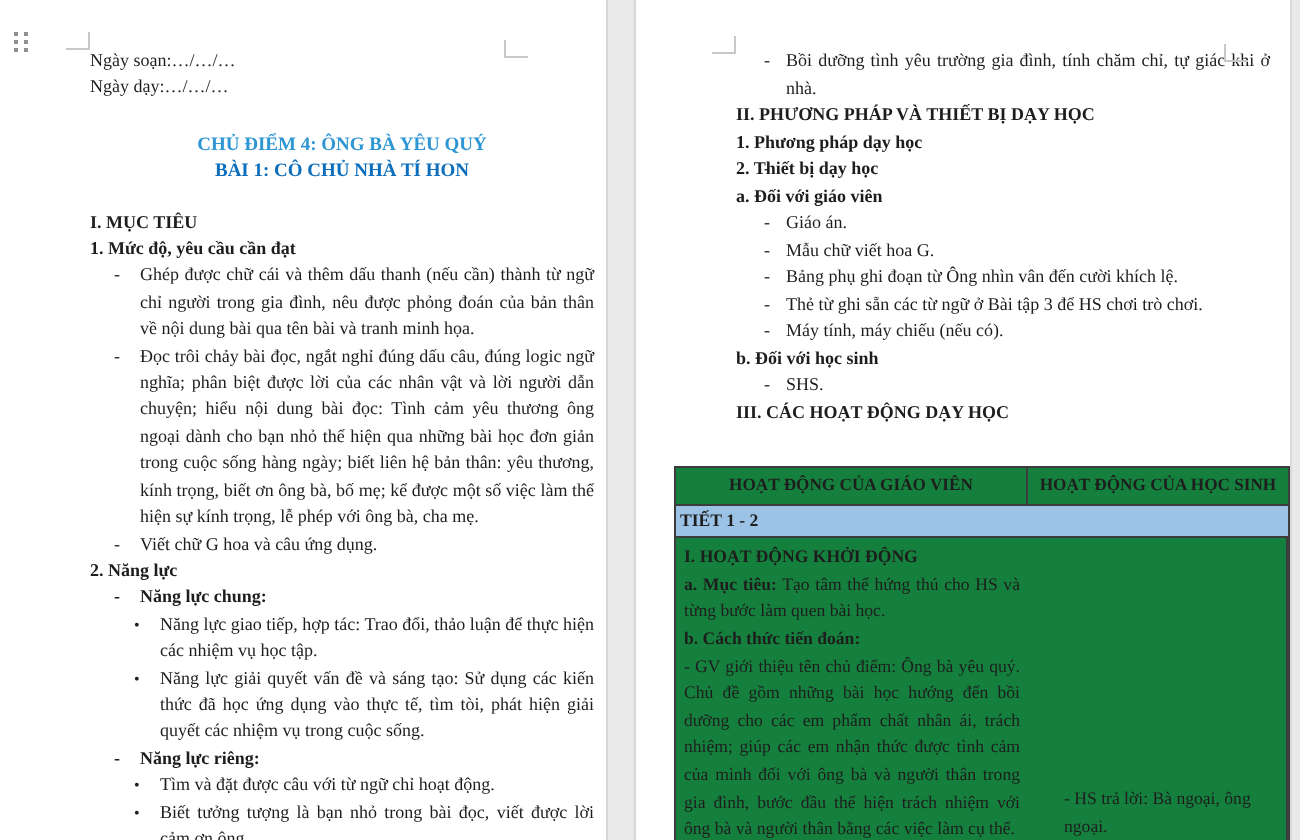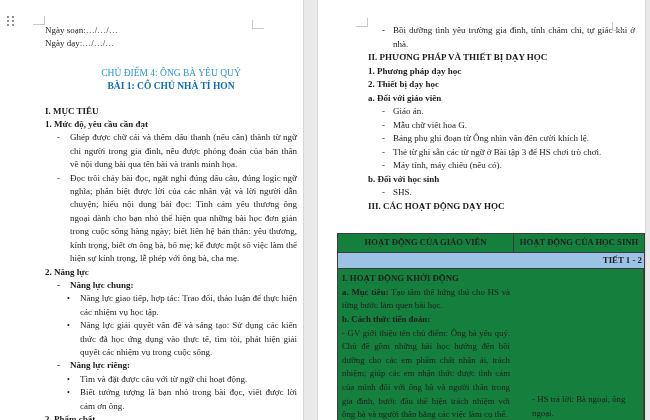--- a/index.html
+++ b/index.html
@@ -30,21 +30,21 @@
   .m-tr { border-bottom-width:1px; border-left-width:1px; }
   .m-bl { border-top-width:1px;    border-right-width:1px; }
   .m-br { border-top-width:1px;    border-left-width:1px; }
 
   
   .flow { position:absolute; font-size:9px; line-height:13.4px; text-align:justify; }
   .pl-flow { left:45px; top:8px; width:252px; }
   .pr-flow { left:0; top:0; width:327px; padding:8px 10px 0 50px; line-height:13.5px; }
   b, .b { font-weight:bold; }
   .center { text-align:center; }
-  .h-topic  { color:#2e96d3; font-weight:normal; font-size:9.5px; }
+  .h-topic  { color:#2e96d3; font-weight:bold; font-size:9.5px; }
   .h-lesson { color:#0a6ebd; font-weight:bold; font-size:9.5px; }
   .sec { font-weight:bold; }
   .mt-head { margin-top:16px; }
   .mt-sec  { margin-top:11px; }
 
   .li { position:relative; }
   .li .mk { position:absolute; }
   .lv1 { padding-left:25px; }
   .lv1 .mk { left:12px; }
   .lv2 { padding-left:35px; }
@@ -55,21 +55,21 @@
   
   .act-table {
     position:absolute; left:19px; top:217px; width:308px;
     border:1px solid #3c3c3c; background:#15803d;
     display:grid; grid-template-columns:176px 1fr;
     font-size:8.8px; line-height:13.6px;
   }
   .cell { border-right:1px solid #3c3c3c; border-bottom:1px solid #3c3c3c; }
   .cell:nth-child(2n) { border-right:none; }
   .th { font-weight:bold; text-align:center; padding:2px 2px; font-size:8.6px; }
-  .tiet { grid-column:1 / span 2; background:#9cc3e5; font-weight:bold; text-align:right; padding:1px 2px; border-right:none; }
+  .tiet { grid-column:1 / span 2; background:#9cc3e5; font-weight:bold; text-align:left; padding:1px 2px; border-right:none; }
   .tcell { padding:3px 4px 0 4px; min-height:150px; text-align:justify; }
   .tcell-hs { display:flex; flex-direction:column; padding-bottom:15px; text-align:left; }
   .push-bottom { margin-top:auto;margin-left:14px; }
 </style>
 </head>
 <body>
 
 <div class="canvas">
 
   <div class="page page-left">
@@ -86,20 +86,21 @@
       <div class="li lv1">
         <span class="mk">-</span>
         <span>Ghép được chữ cái và thêm dấu thanh (nếu cần) thành từ ngữ chỉ người trong gia đình, nêu được phỏng đoán của bản thân về nội dung bài qua tên bài và tranh minh họa.</span>
       </div>
       <div class="li lv1">
         <span class="mk">-</span>
         <span>Đọc trôi chảy bài đọc, ngắt nghỉ đúng dấu câu, đúng logic ngữ nghĩa; phân biệt được lời của các nhân vật và lời người dẫn chuyện; hiểu nội dung bài đọc: Tình cảm yêu thương ông ngoại dành cho bạn nhỏ thể hiện qua những bài học đơn giản trong cuộc sống hàng ngày; biết liên hệ bản thân: yêu thương, kính trọng, biết ơn ông bà, bố mẹ; kể được một số việc làm thể hiện sự kính trọng, lễ phép với ông bà, cha mẹ.</span>
       </div>
       <div class="li lv1">
         <span class="mk">-</span>
+        <span>Viết chữ G hoa và câu ứng dụng.</span>
       </div>
 
       <p class="sec">2. Năng lực</p>
 
       <div class="li lv1 b">
         <span class="mk">-</span>
         <span>Năng lực chung:</span>
       </div>
       <div class="li lv2">
         <span class="mk">•</span>

